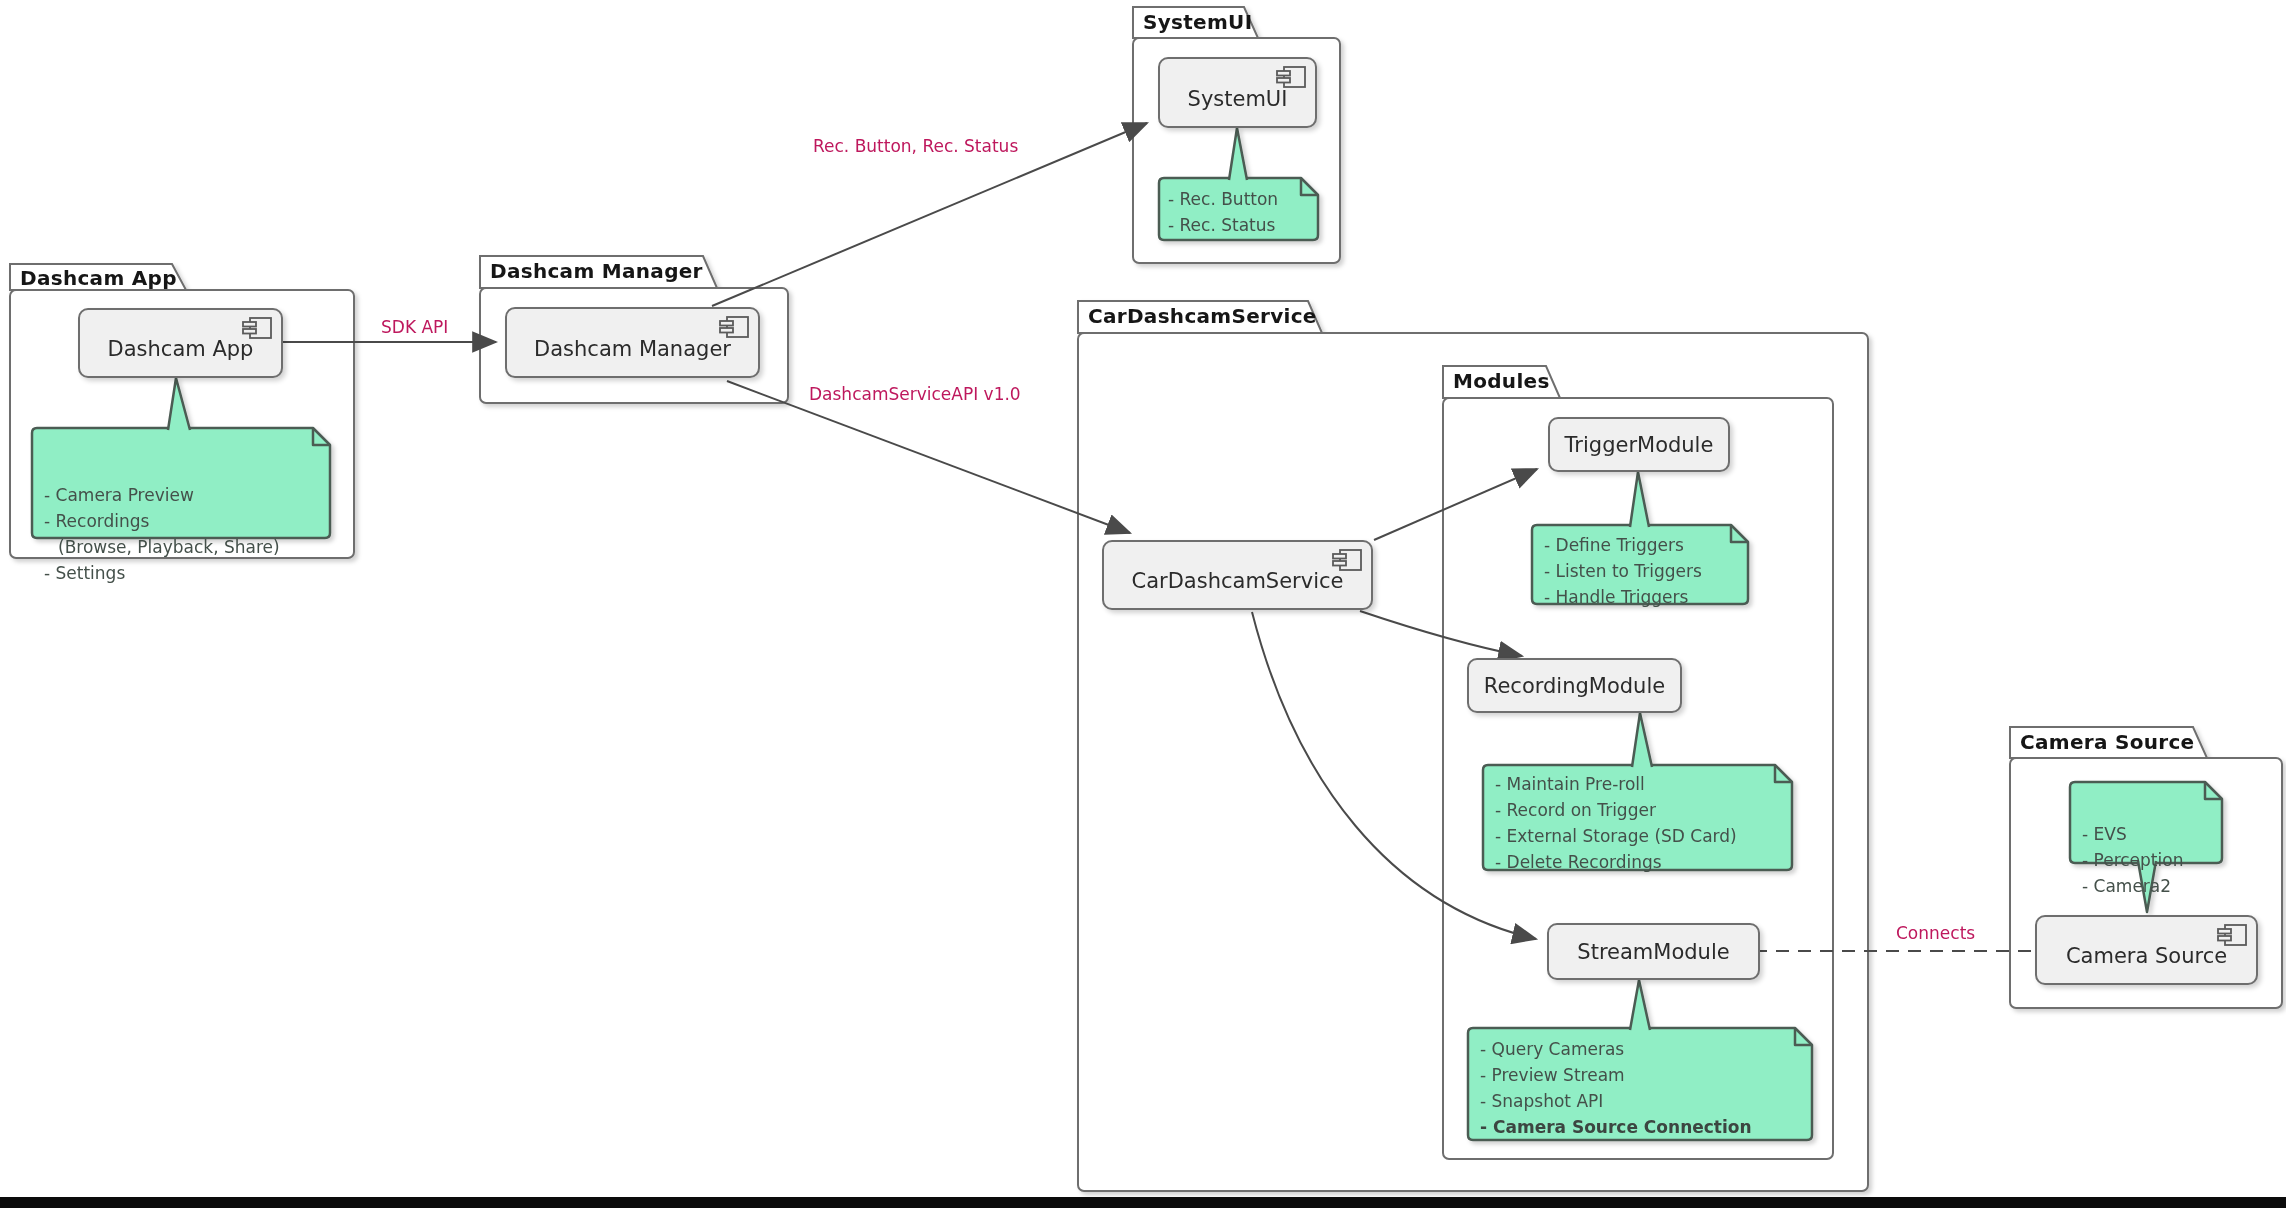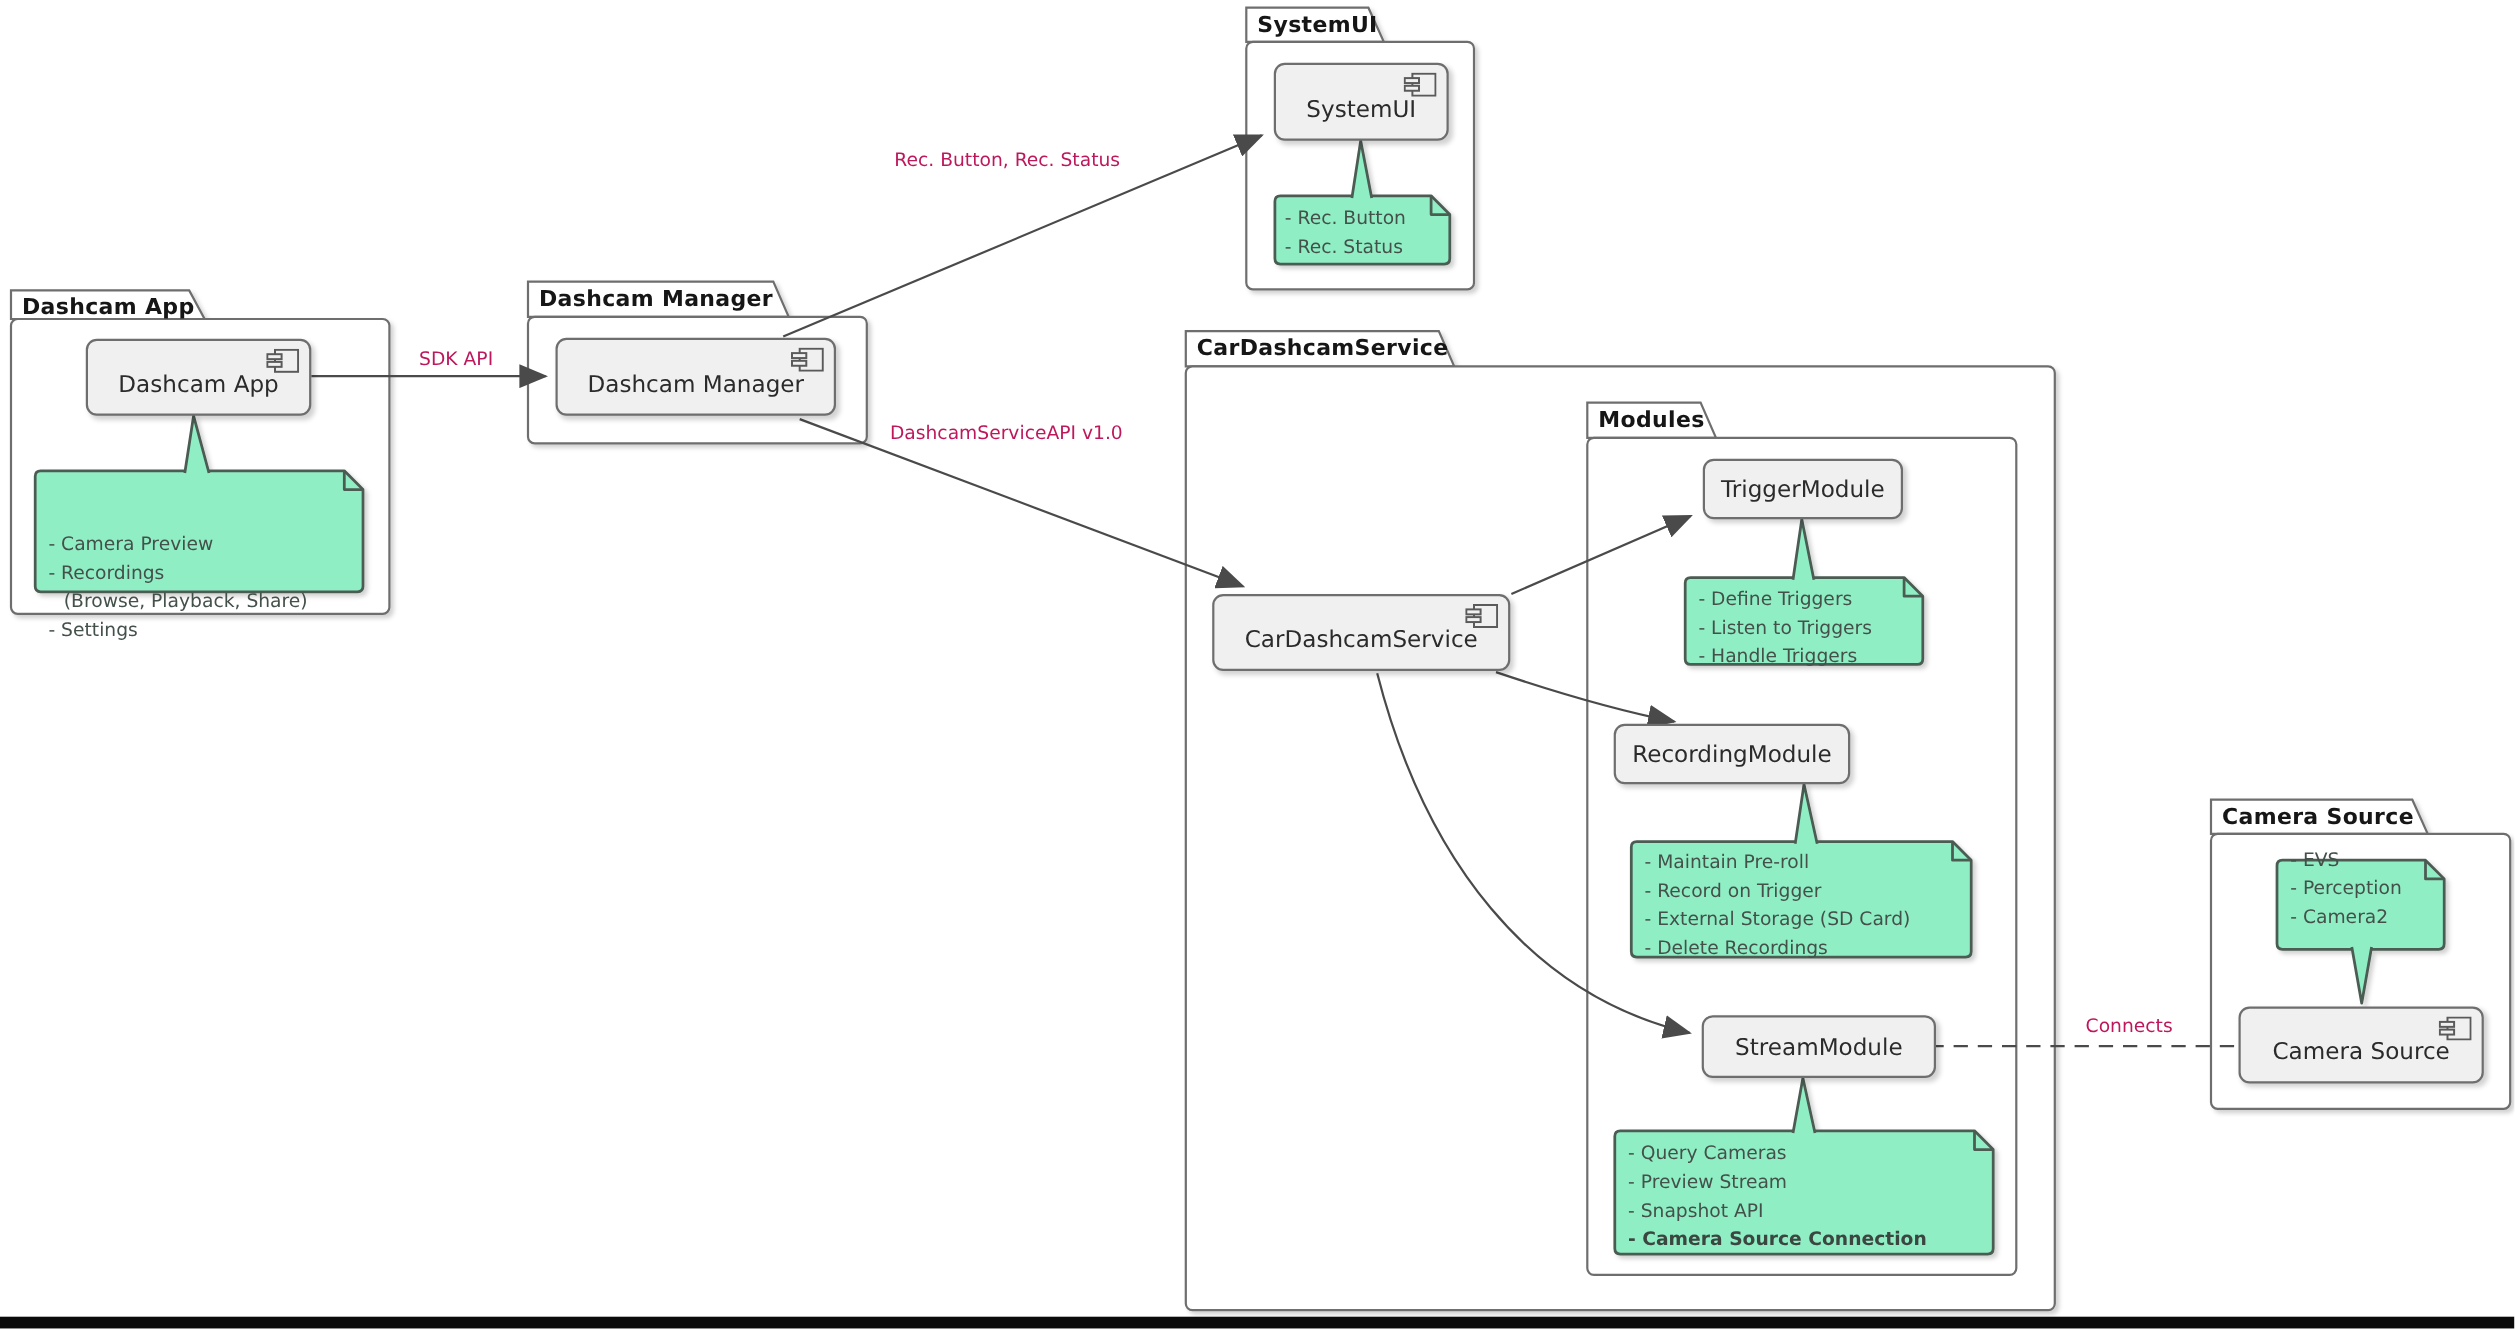--- a/index.html
+++ b/index.html
@@ -207,21 +207,21 @@
     <div>- Delete Recordings</div>
   </div>
 
   <div class="note-text" style="left:1468px;top:1031px;width:344px;">
     <div>- Query Cameras</div>
     <div>- Preview Stream</div>
     <div>- Snapshot API</div>
     <div class="bold">- Camera Source Connection</div>
   </div>
 
-  <div class="note-text" style="left:2070px;top:764px;width:144px;">
+  <div class="note-text" style="left:2070px;top:816px;width:144px;">
     <div>- EVS</div>
     <div>- Perception</div>
     <div>- Camera2</div>
   </div>
 
   <div class="edge-label" style="left:381px;top:317px;">SDK API</div>
   <div class="edge-label" style="left:813px;top:136px;">Rec. Button, Rec. Status</div>
   <div class="edge-label" style="left:809px;top:384px;">DashcamServiceAPI v1.0</div>
   <div class="edge-label" style="left:1896px;top:923px;">Connects</div>
 

